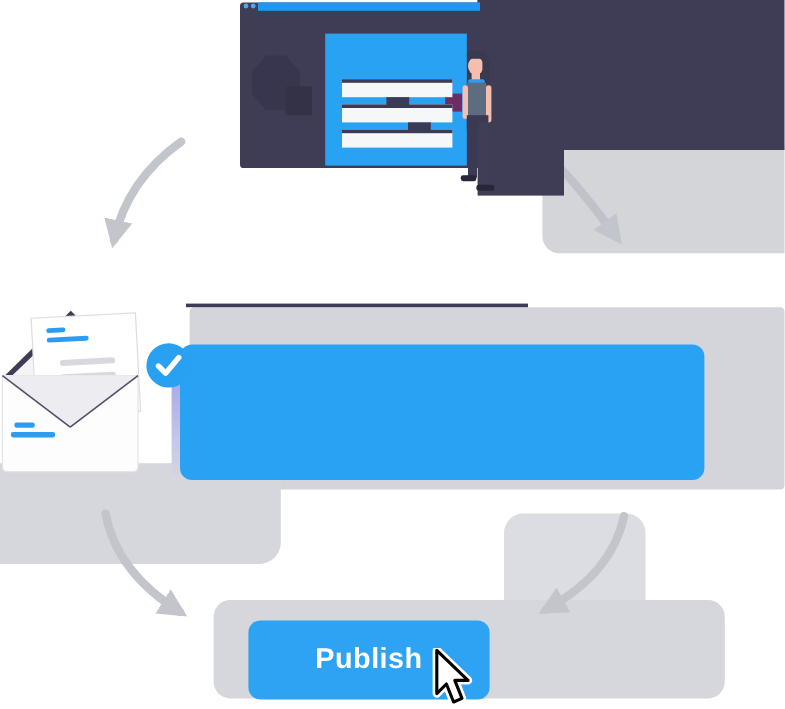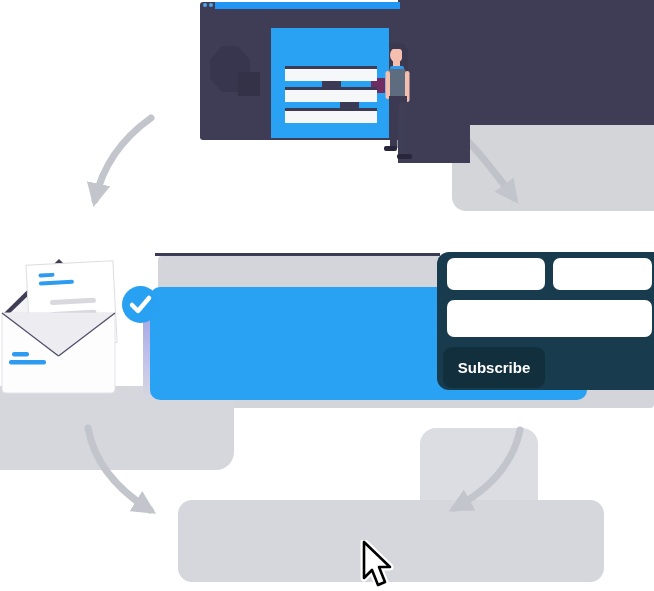--- a/index.html
+++ b/index.html
@@ -136,26 +136,21 @@
     <rect x="12" y="99" width="17" height="4.5" rx="2" fill="#2d9cf0"></rect>
     <rect x="9" y="107" width="37" height="4.5" rx="2" fill="#2d9cf0"></rect>
   </svg>
 
   <div class="abs z5" id="check-badge">
     <svg width="37" height="37" viewBox="0 0 37 37">
       <path d="M10,19 L16,25 L27,12" stroke="#ffffff" stroke-width="4.5" fill="none" stroke-linecap="round" stroke-linejoin="round"></path>
     </svg>
   </div>
 
-  <div class="abs z4" id="subscribe-form">
-    <div class="form-input" id="input-first"></div>
-    <div class="form-input" id="input-second"></div>
-    <div class="form-input" id="input-full"></div>
-    <button id="subscribe-btn">Subscribe</button>
-  </div>
 
+  <button class="abs z4" id="publish-btn">Publish</button>
 
   <svg id="cursor" class="abs z6" width="40" height="50" viewBox="0 0 40 50">
     <polygon points="6,2 6,38 14,30 20,45 27,42 21,27 32,27" fill="none" stroke="#ffffff" stroke-width="7" stroke-linejoin="round"></polygon>
     <polygon points="6,2 6,38 14,30 20,45 27,42 21,27 32,27" fill="#ffffff" stroke="#000000" stroke-width="2.6" stroke-linejoin="round"></polygon>
   </svg>
 
 </div>
 
 </body></html>

